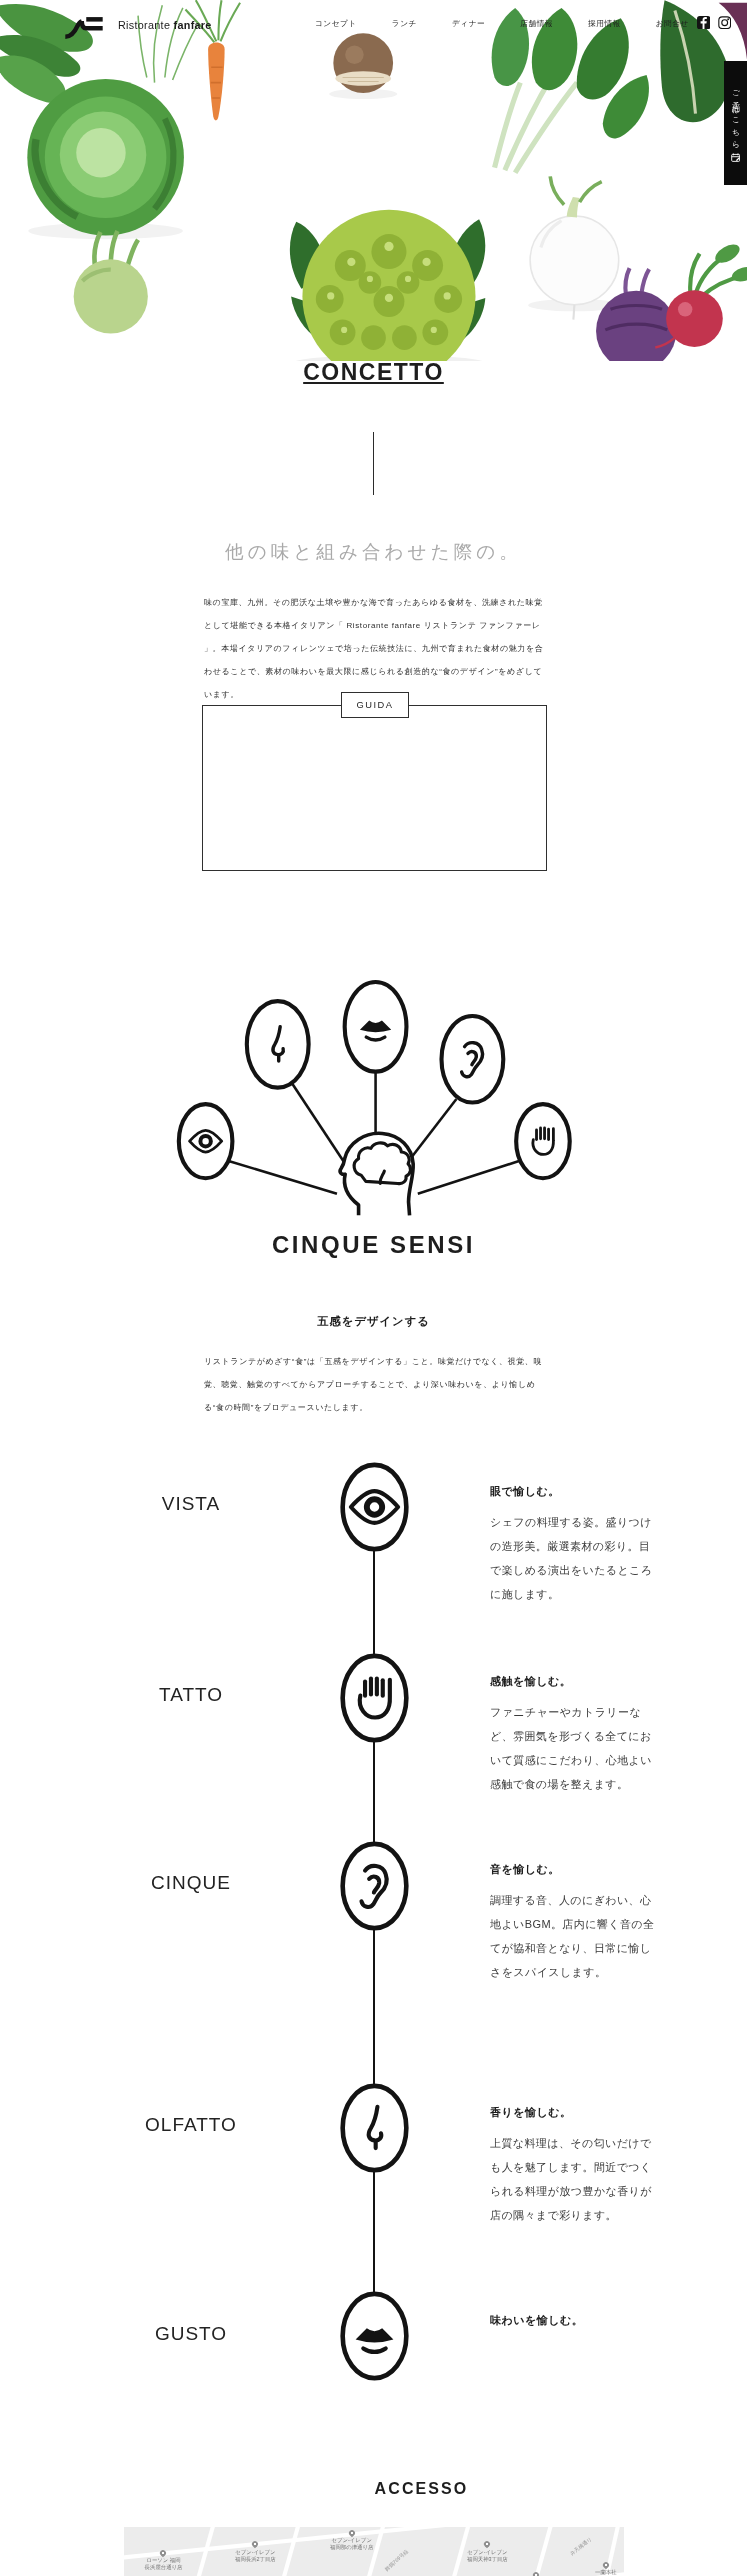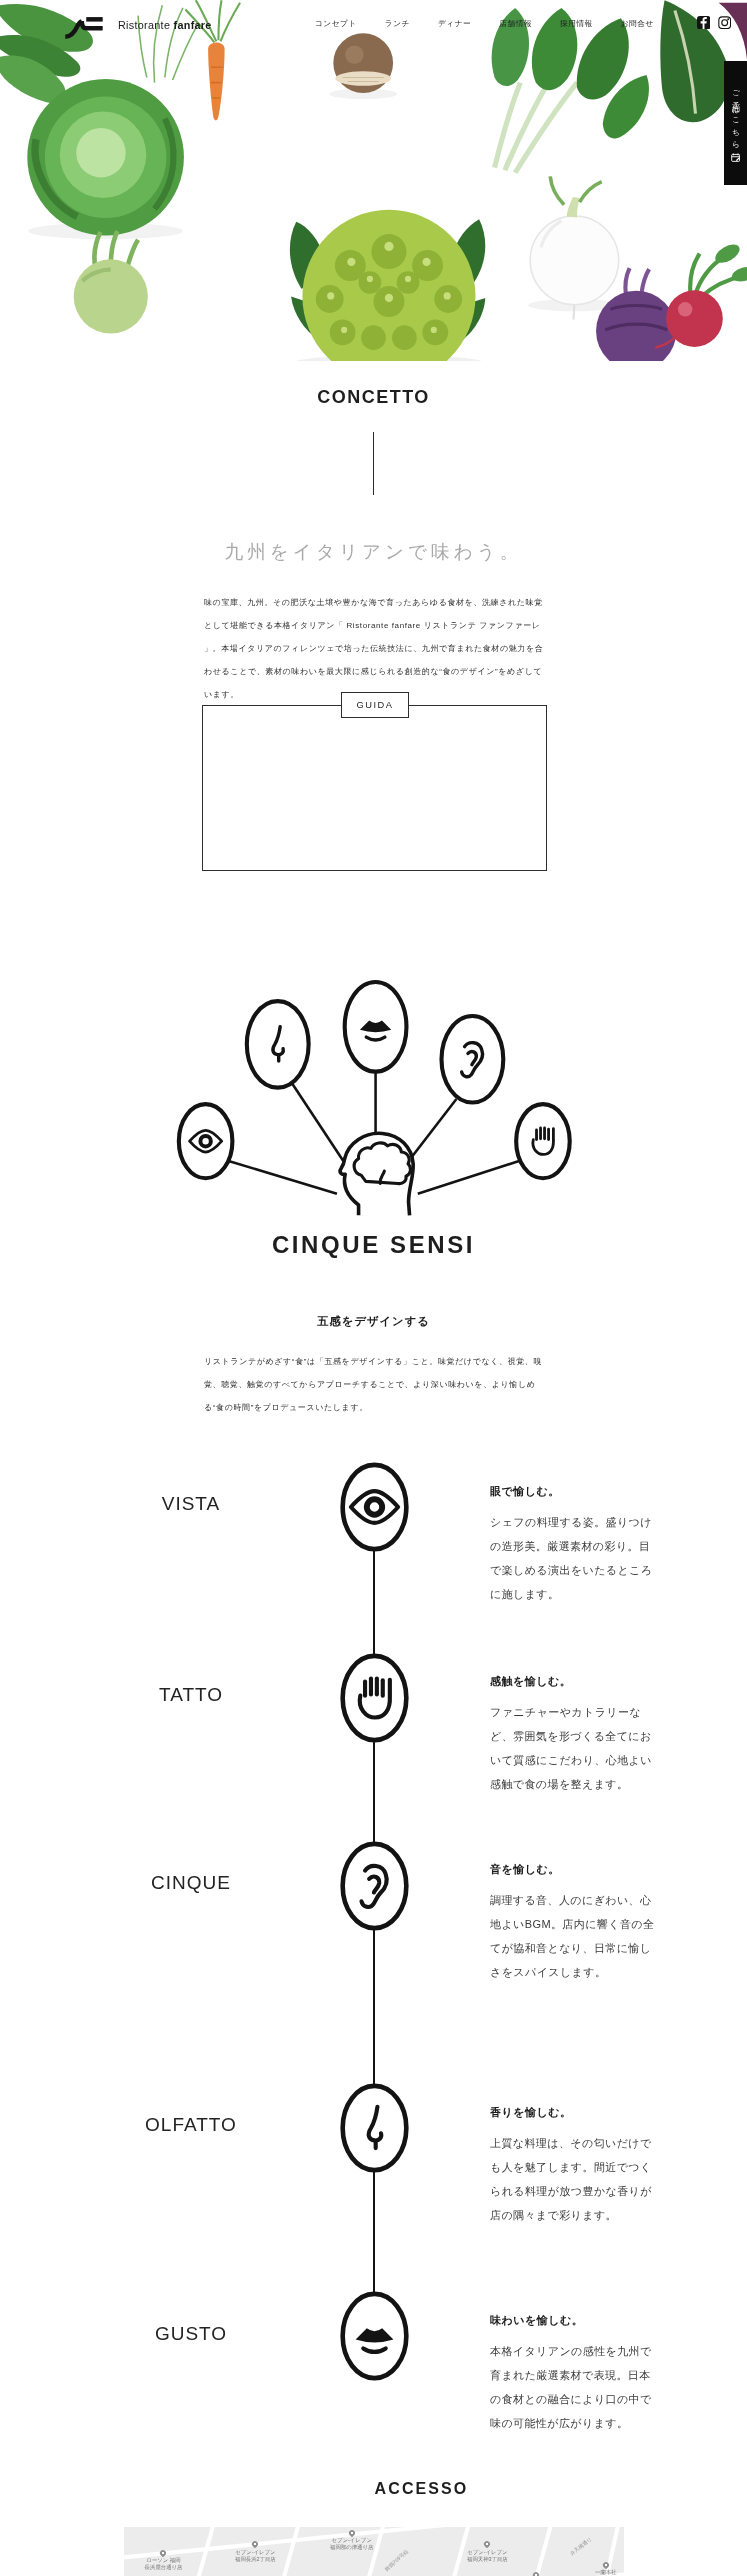--- a/index.html
+++ b/index.html
@@ -7,36 +7,36 @@
   .page{position:relative;width:747px;height:3138px;margin:0 auto;background:#fff;overflow:hidden;}
   .abs{position:absolute;}
   svg{display:block;}
 
   
   .header{position:absolute;top:0;left:0;width:747px;height:49px;z-index:20;}
   .brand{position:absolute;left:62px;top:10.3px;display:flex;align-items:center;gap:12px;cursor:pointer;}
   .brand-logo{color:#141414;}
   .brand-text{font-size:10.8px;color:#1c1c1c;letter-spacing:0.3px;white-space:nowrap;}
   .brand-text b{font-weight:bold;}
-  .nav{position:absolute;left:315px;top:18.5px;display:flex;gap:28px;}
+  .nav{position:absolute;left:315px;top:18.5px;display:flex;gap:35px;}
   .nav-item{font-size:7.7px;color:#1d1d1d;letter-spacing:0.5px;cursor:pointer;white-space:nowrap;}
   .header-social{position:absolute;left:697px;top:16px;display:flex;gap:7.7px;}
   .sicon{width:13.4px;height:13.4px;color:#141414;cursor:pointer;}
 
   
   .reserve{position:absolute;right:0;top:61px;width:23px;height:124px;background:#0c0c0c;color:#fff;
     display:flex;flex-direction:column;align-items:center;justify-content:center;gap:6.2px;z-index:30;cursor:pointer;}
   .reserve-label{writing-mode:vertical-rl;font-size:7.7px;letter-spacing:2.6px;}
 
   
   .hero{position:absolute;top:0;left:0;pointer-events:none;}
 
   
   .sec-title{position:absolute;left:0;width:747px;text-align:center;color:#1e1e1e;font-weight:bold;}
-  .concetto-title{top:387px;font-size:18px;letter-spacing:1.5px;}
+  .concetto-title{top:359px;font-size:23px;letter-spacing:1.5px;text-decoration:underline;}
   .vdivider{position:absolute;left:373px;top:432px;width:0.5px;height:63px;background:#2b2b2b;}
   .tagline{position:absolute;left:0;top:539px;width:747px;text-align:center;font-size:18.5px;color:#a9a9a9;
     font-weight:300;letter-spacing:4.1px;}
   .para{position:absolute;font-size:8px;line-height:23px;letter-spacing:0.6px;color:#2e2e2e;text-align:left;}
   .concetto-body{left:204px;top:591px;width:341px;}
 
   
   .guida-box{position:absolute;left:202px;top:705px;width:343px;height:164px;border:0.5px solid #2f2f2f;}
   .guida-label{position:absolute;left:341px;top:692px;width:66px;height:24px;line-height:24px;border:0.5px solid #2f2f2f;
     background:#fff;text-align:center;font-size:9.3px;letter-spacing:1.5px;color:#1e1e1e;z-index:2;}
@@ -256,21 +256,21 @@
     <span class="reserve-label">ご予約はこちら</span>
     <svg width="9.3" height="9.3" viewBox="0 0 20 20">
       <rect x="1.5" y="3" width="17" height="15" rx="2" fill="none" stroke="#fff" stroke-width="2"></rect>
       <path d="M5,1 V5 M15,1 V5 M1.5,8 H18.5" stroke="#fff" stroke-width="2"></path>
       <path d="M11.5,14.5 L16.5,9.5 L18.5,11.5 L13.5,16.5 L11,17 Z" fill="#fff"></path>
     </svg>
   </div>
 
   <div class="sec-title concetto-title">CONCETTO</div>
   <div class="vdivider"></div>
-  <div class="tagline">九州をイタリアンで味わう。</div>
+  <div class="tagline">他の味と組み合わせた際の。</div>
   <div class="para concetto-body">味の宝庫、九州。その肥沃な土壌や豊かな海で育ったあらゆる食材を、洗練された味覚として堪能できる本格イタリアン「 Ristorante fanfare リストランテ ファンファーレ 」。本場イタリアのフィレンツェで培った伝統技法に、九州で育まれた食材の魅力を合わせることで、素材の味わいを最大限に感じられる創造的な“食のデザイン”をめざしています。</div>
 
   <div class="guida-box"></div>
   <div class="guida-label">GUIDA</div>
 
   <svg class="abs" style="left:167px;top:899px" width="412" height="317" viewBox="0 0 800 615" color="#131313">
     <g stroke="#131313" stroke-width="5">
       <path d="M118,508 L330,572"></path>
       <path d="M243,358 L352,523"></path>
       <path d="M405,335 L405,498"></path>
@@ -340,21 +340,20 @@
     <div class="sense-body">上質な料理は、その匂いだけでも人を魅了します。間近でつくられる料理が放つ豊かな香りが店の隅々まで彩ります。</div>
   </div>
 
   <div class="sense-label" style="top:2323px">GUSTO</div>
   <svg class="sense-circle" style="top:2287px" width="77" height="98" viewBox="0 0 150 190">
     <ellipse cx="75" cy="95" rx="62" ry="82" fill="#fff" stroke="#131313" stroke-width="9"></ellipse>
     <use href="#g-lips" transform="translate(75,95) scale(1.15)"></use>
   </svg>
   <div class="sense-text" style="top:2313px">
     <div class="sense-heading">味わいを愉しむ。</div>
-    <div class="sense-body">本格イタリアンの感性を九州で育まれた厳選素材で表現。日本の食材との融合により口の中で味の可能性が広がります。</div>
   </div>
 
   <div class="sec-title accesso-title">ACCESSO</div>
 
   <div class="map">
     <svg class="map-roads" viewBox="0 0 970 440" preserveAspectRatio="none">
       <rect width="970" height="440" fill="#ececec"></rect>
       <path d="M0,320 L160,295 L270,330 L310,440 L0,440 Z" fill="#dbdbdb"></path>
       <rect x="745" y="385" width="70" height="55" fill="#dbdbdb" transform="rotate(-15 780 412)"></rect>
       <g stroke="#ffffff" fill="none">

